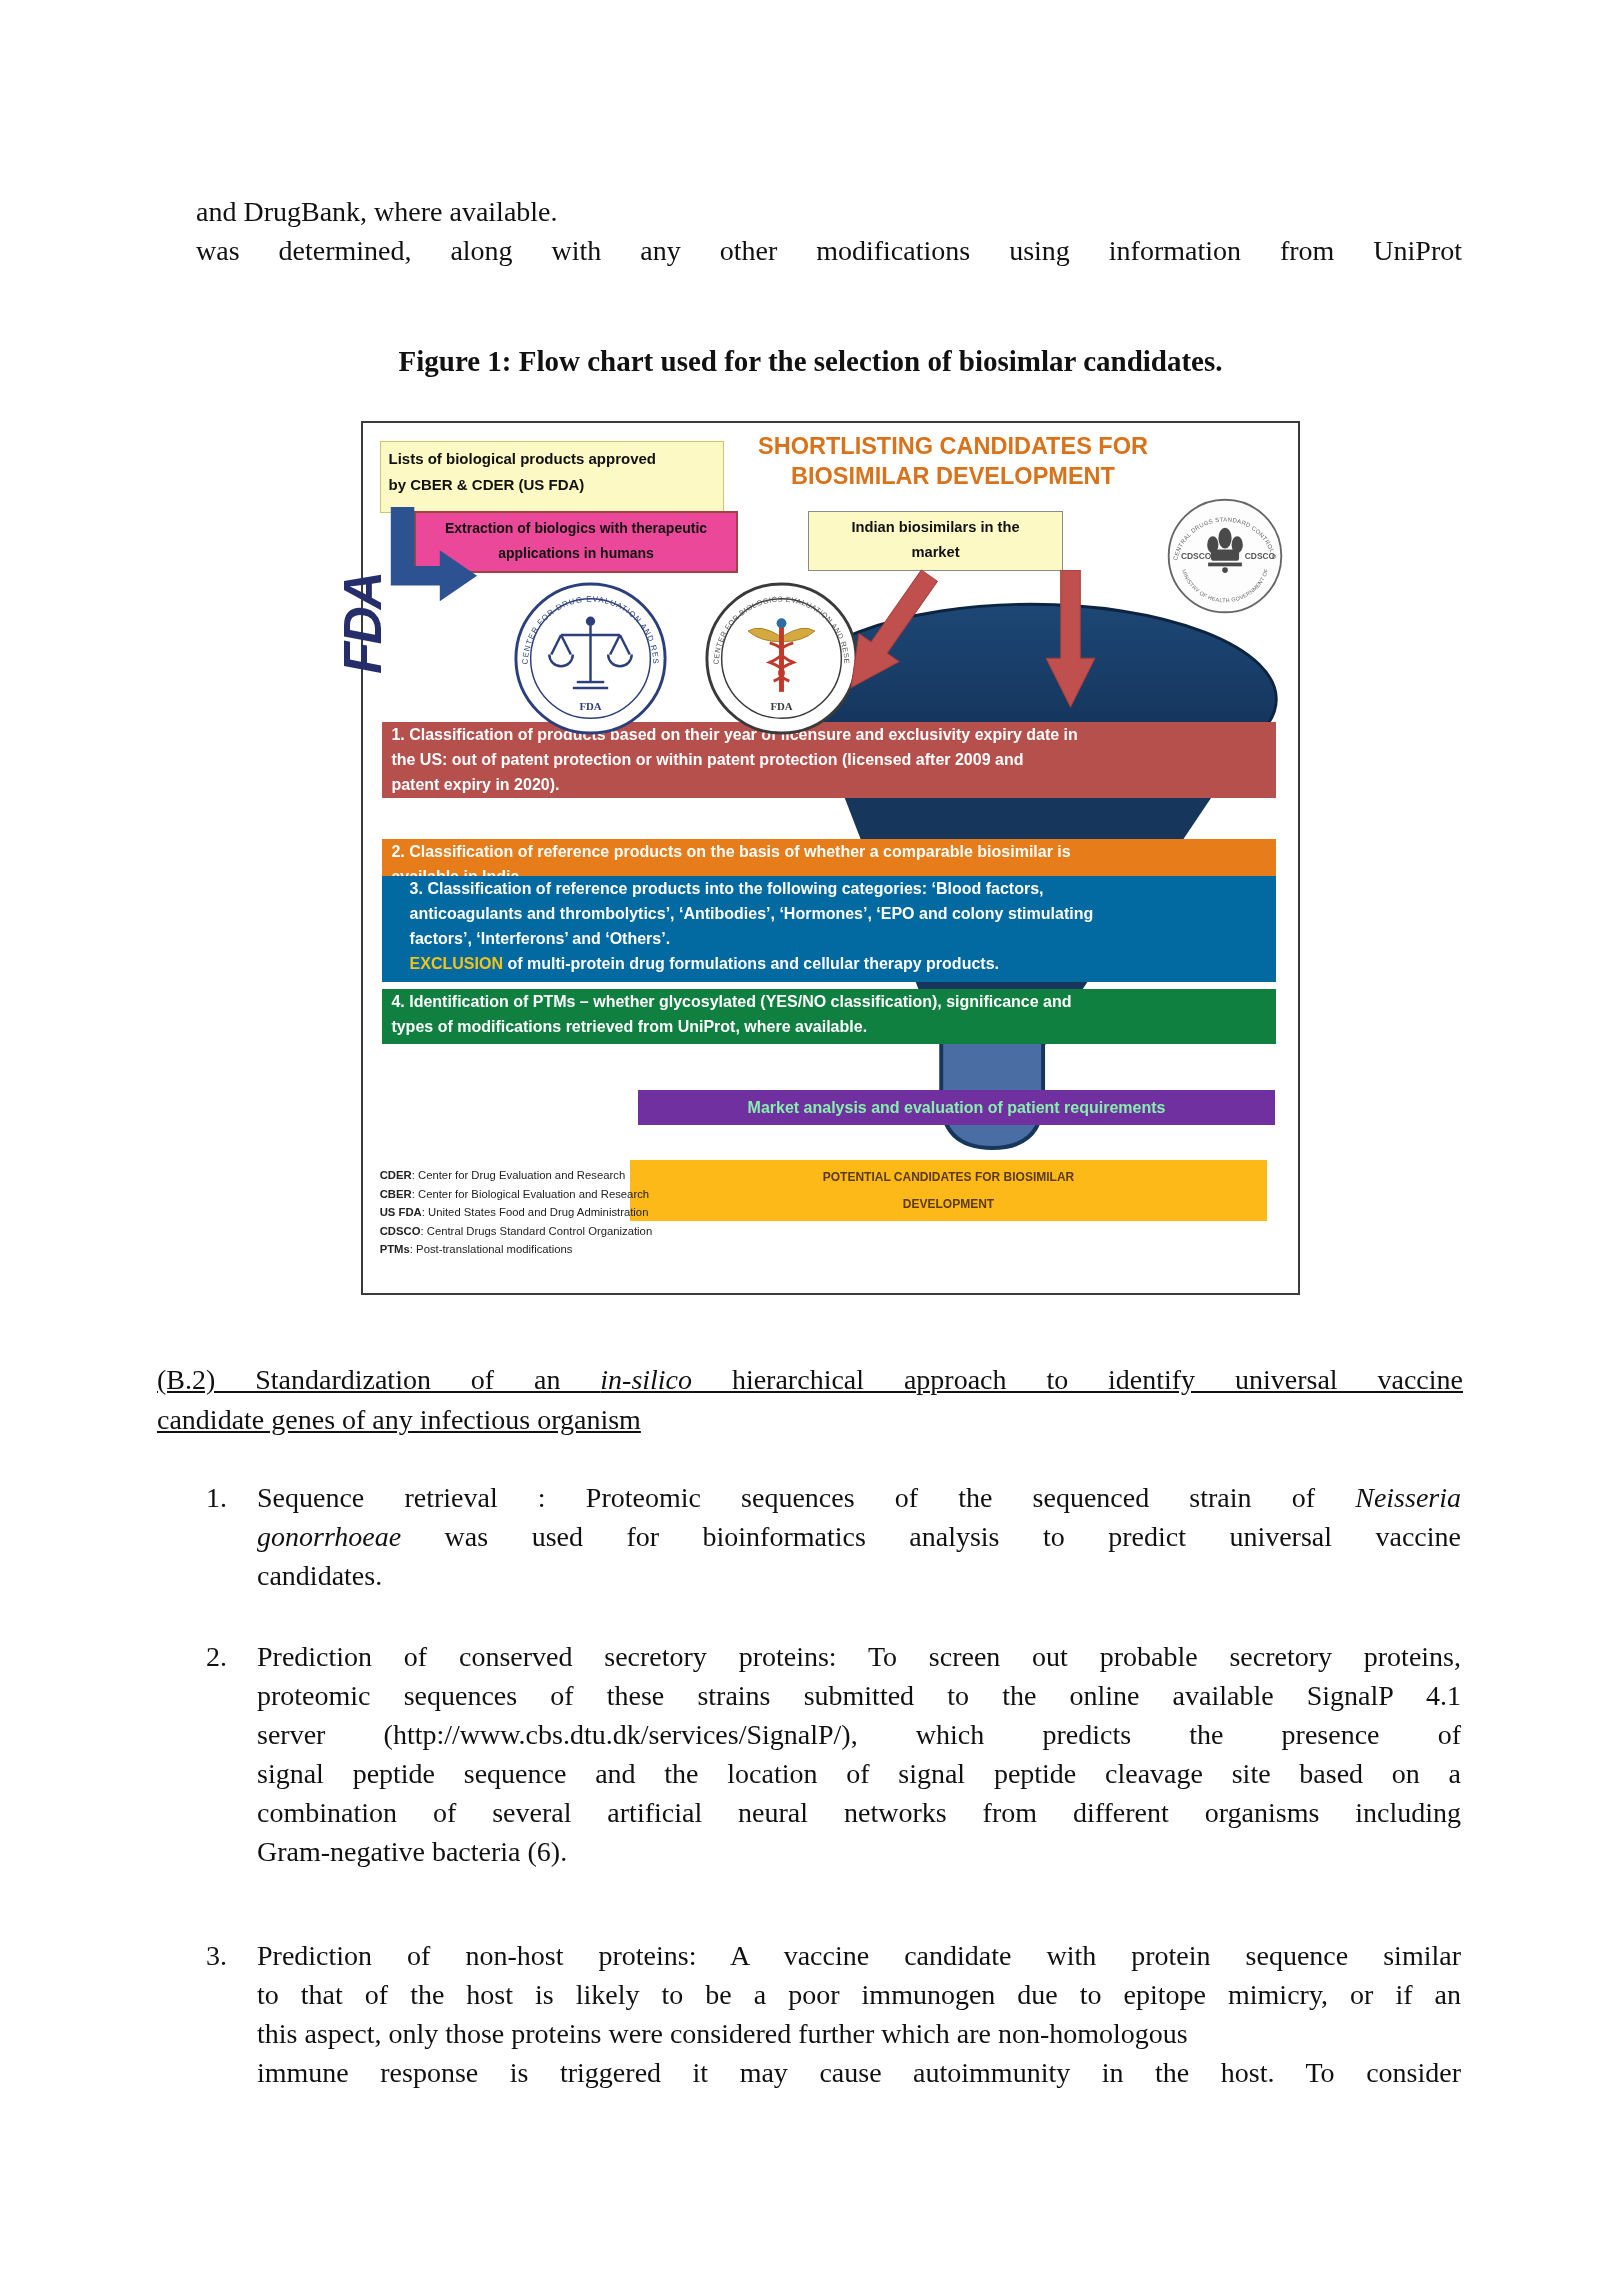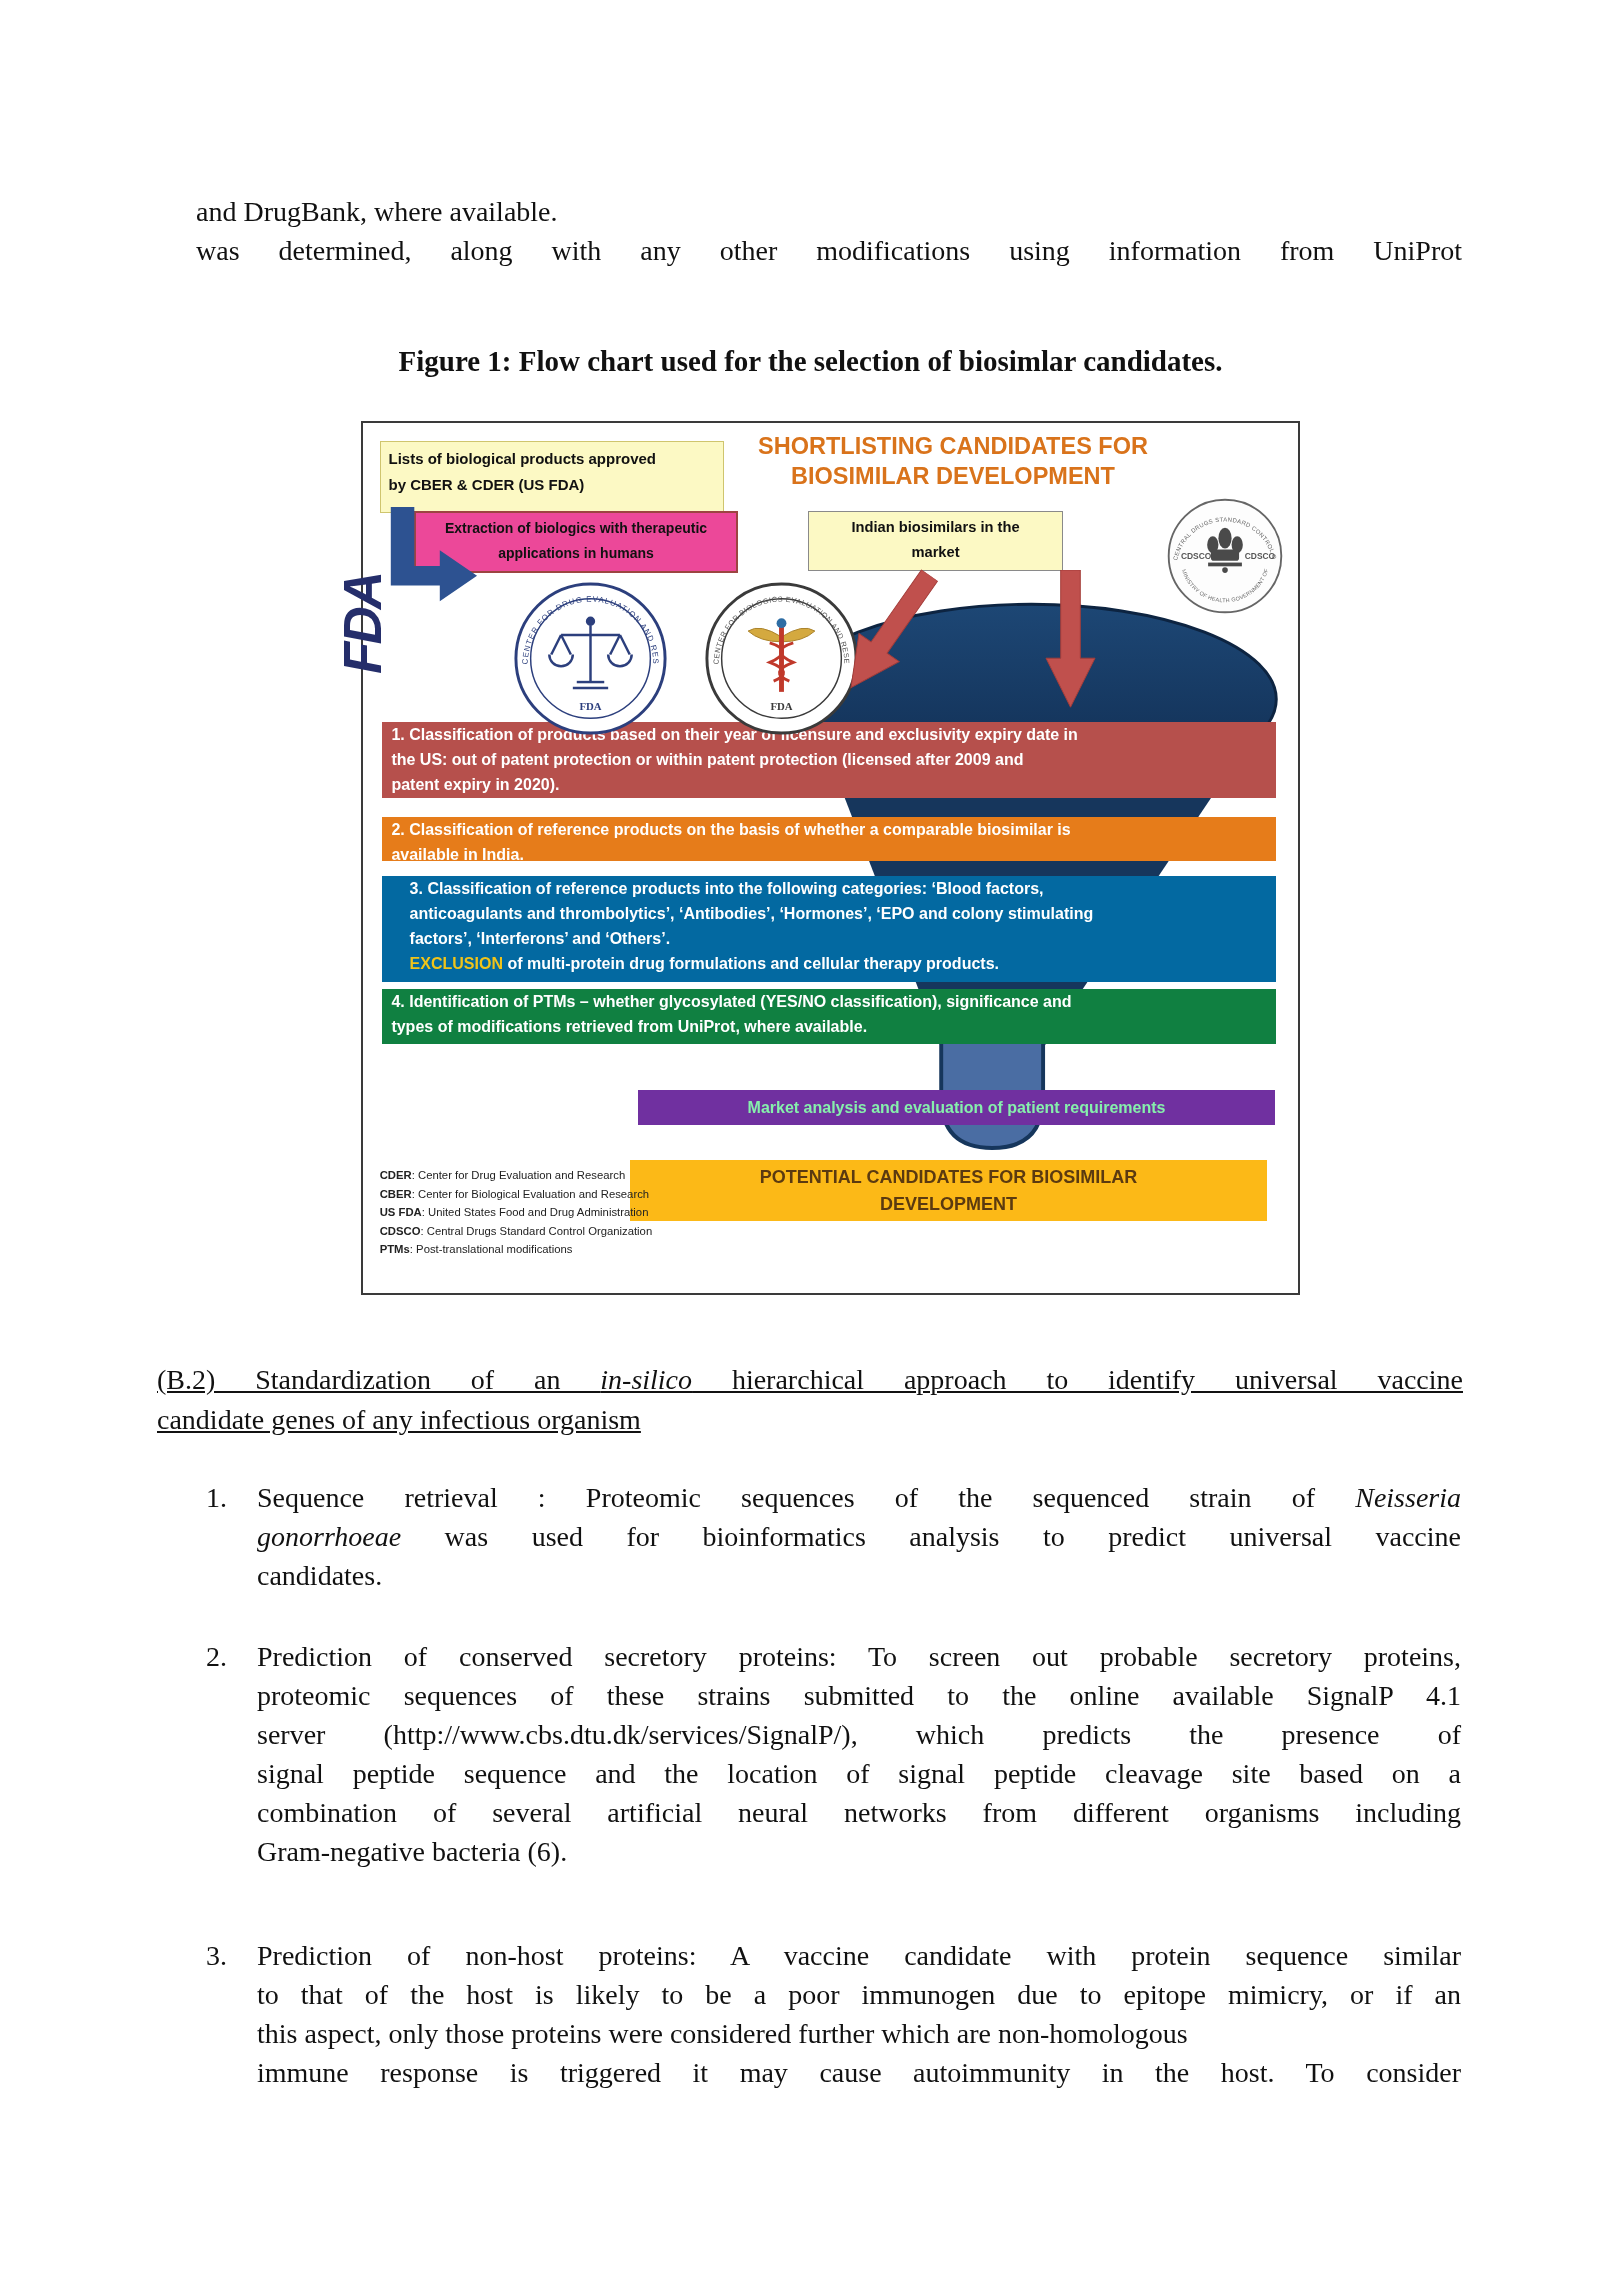--- a/index.html
+++ b/index.html
@@ -39,26 +39,26 @@
                  font-weight:800;font-size:53px;letter-spacing:-2.9px;color:#252e6b;font-style:italic;}
   .seal{position:absolute;z-index:3;}
   #funnel-svg{left:0;top:0;width:935px;height:870px;z-index:1;}
   .arrow-red{position:absolute;z-index:3;}
   #arrow-diag{left:495px;top:139px;transform:rotate(35deg);}
   #arrow-vert{left:678px;top:147px;}
   #l-arrow{left:17.6px;top:84px;z-index:2;}
   .step{position:absolute;left:18.6px;width:894px;z-index:2;color:#fff;font-weight:bold;
         font-size:16px;line-height:25px;padding-left:9.8px;box-sizing:border-box;overflow:hidden;}
   .step .line{white-space:nowrap;}
-  #step-1{top:299px;height:76px;} #step-2{top:394px;height:44px;}
+  #step-1{top:299px;height:76px;} #step-2{top:416px;height:44px;}
   #step-3{top:453px;height:106px;} #step-4{top:566px;height:55px;}
   #bar-market{left:275px;top:667px;width:637px;height:35px;background:#7030a0;z-index:3;
               color:#86efac;font-weight:bold;font-size:16px;line-height:35px;text-align:center;white-space:nowrap;}
   #box-potential{left:267px;top:737px;width:637px;height:61px;background:#fcb917;z-index:2;
-                 color:#5b3a10;font-weight:bold;font-size:18px;line-height:27.4px;text-align:center;padding-top:3.9px;box-sizing:border-box;}
+                 color:#5b3a10;font-weight:bold;font-size:12px;line-height:27.4px;text-align:center;padding-top:3.9px;box-sizing:border-box;}
   #abbrev{left:16.7px;top:743px;width:255px;z-index:2;font-size:11.3px;line-height:18.6px;color:#222;white-space:nowrap;}
   #abbrev b{font-weight:bold;}
 </style>
 </head>
 <body>
 
 <div id="page">
 
   <div class="abs" id="paragraph-top">
       <span class="line"><span>and DrugBank, where available.</span></span>

